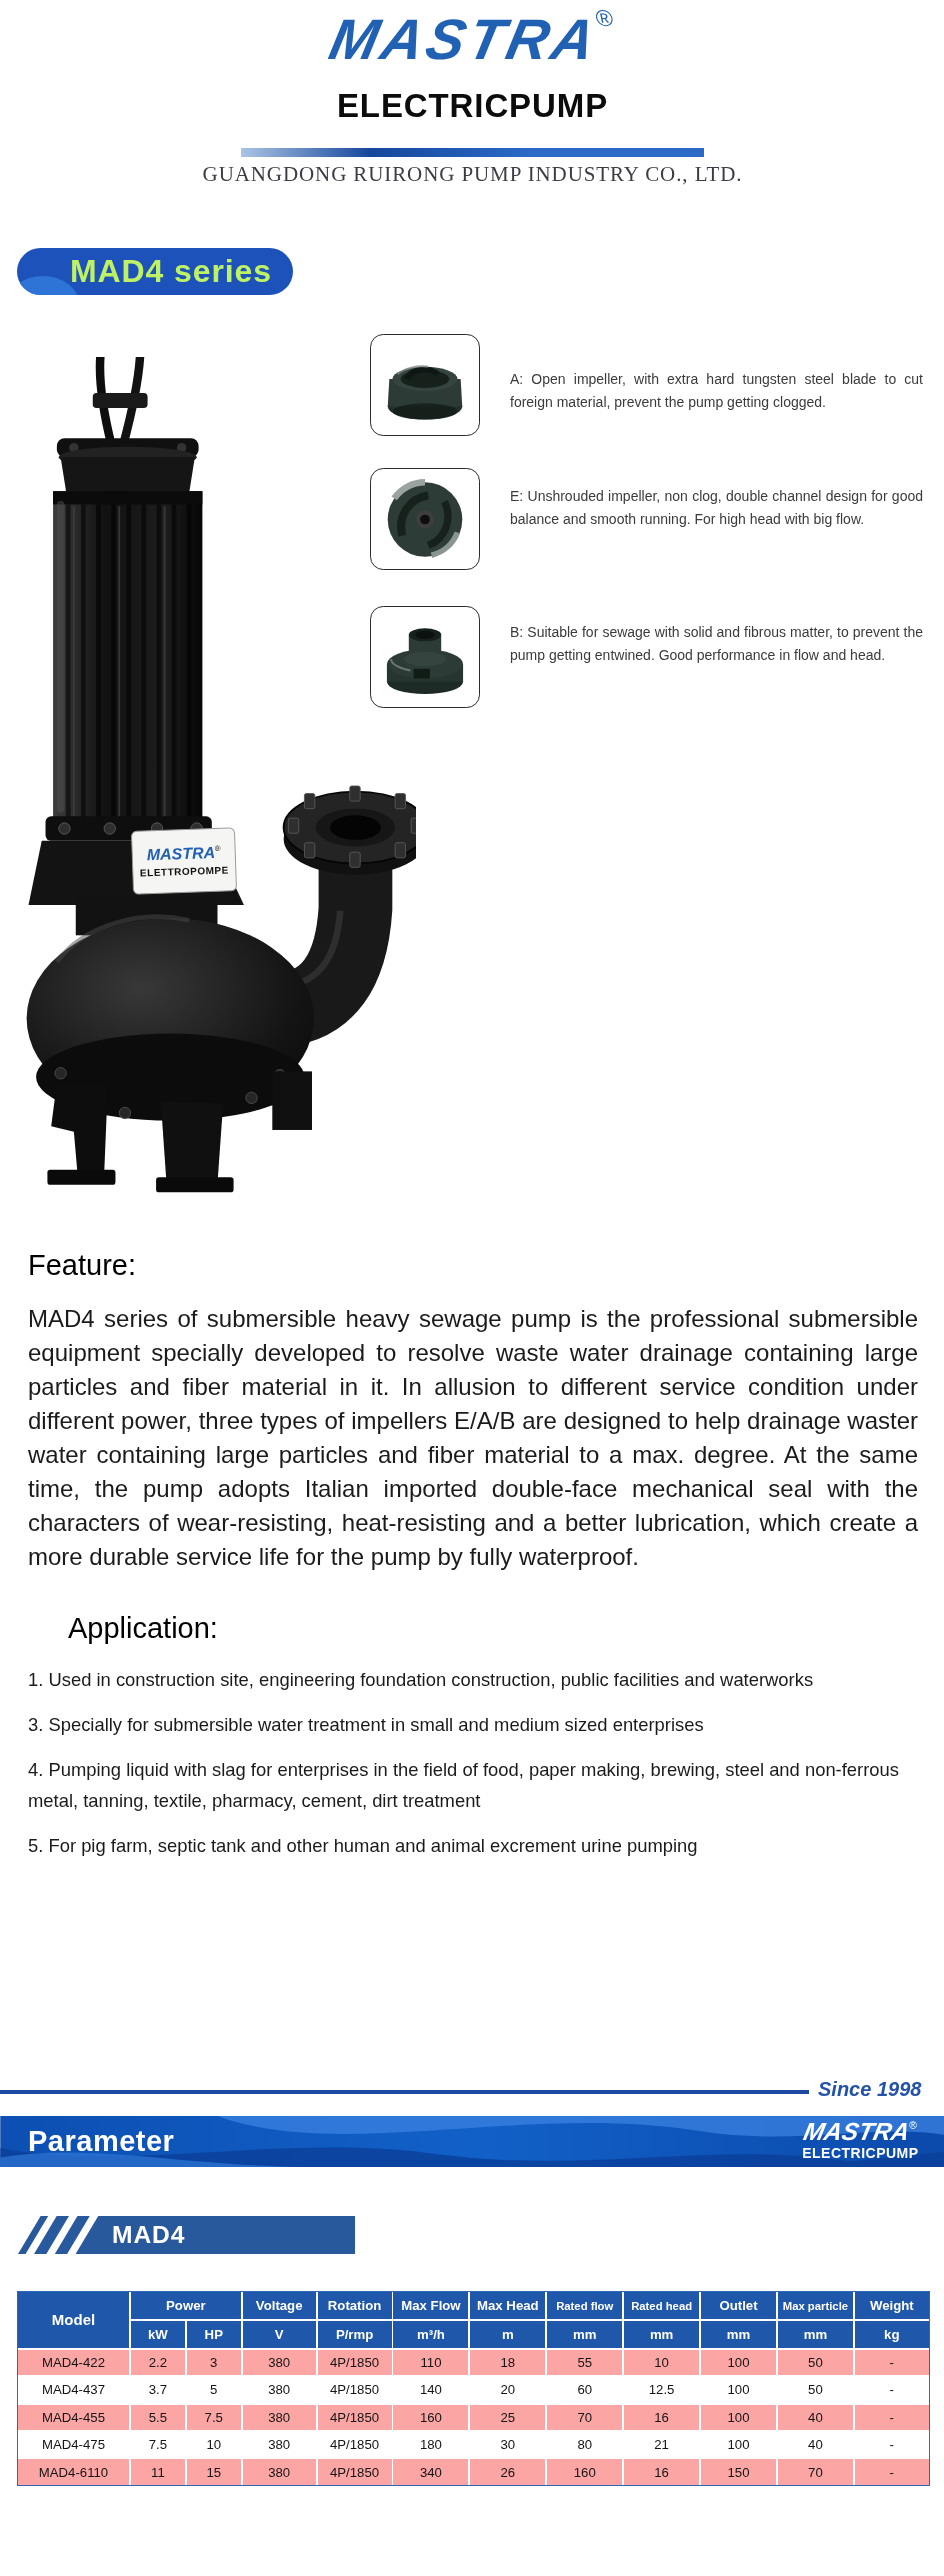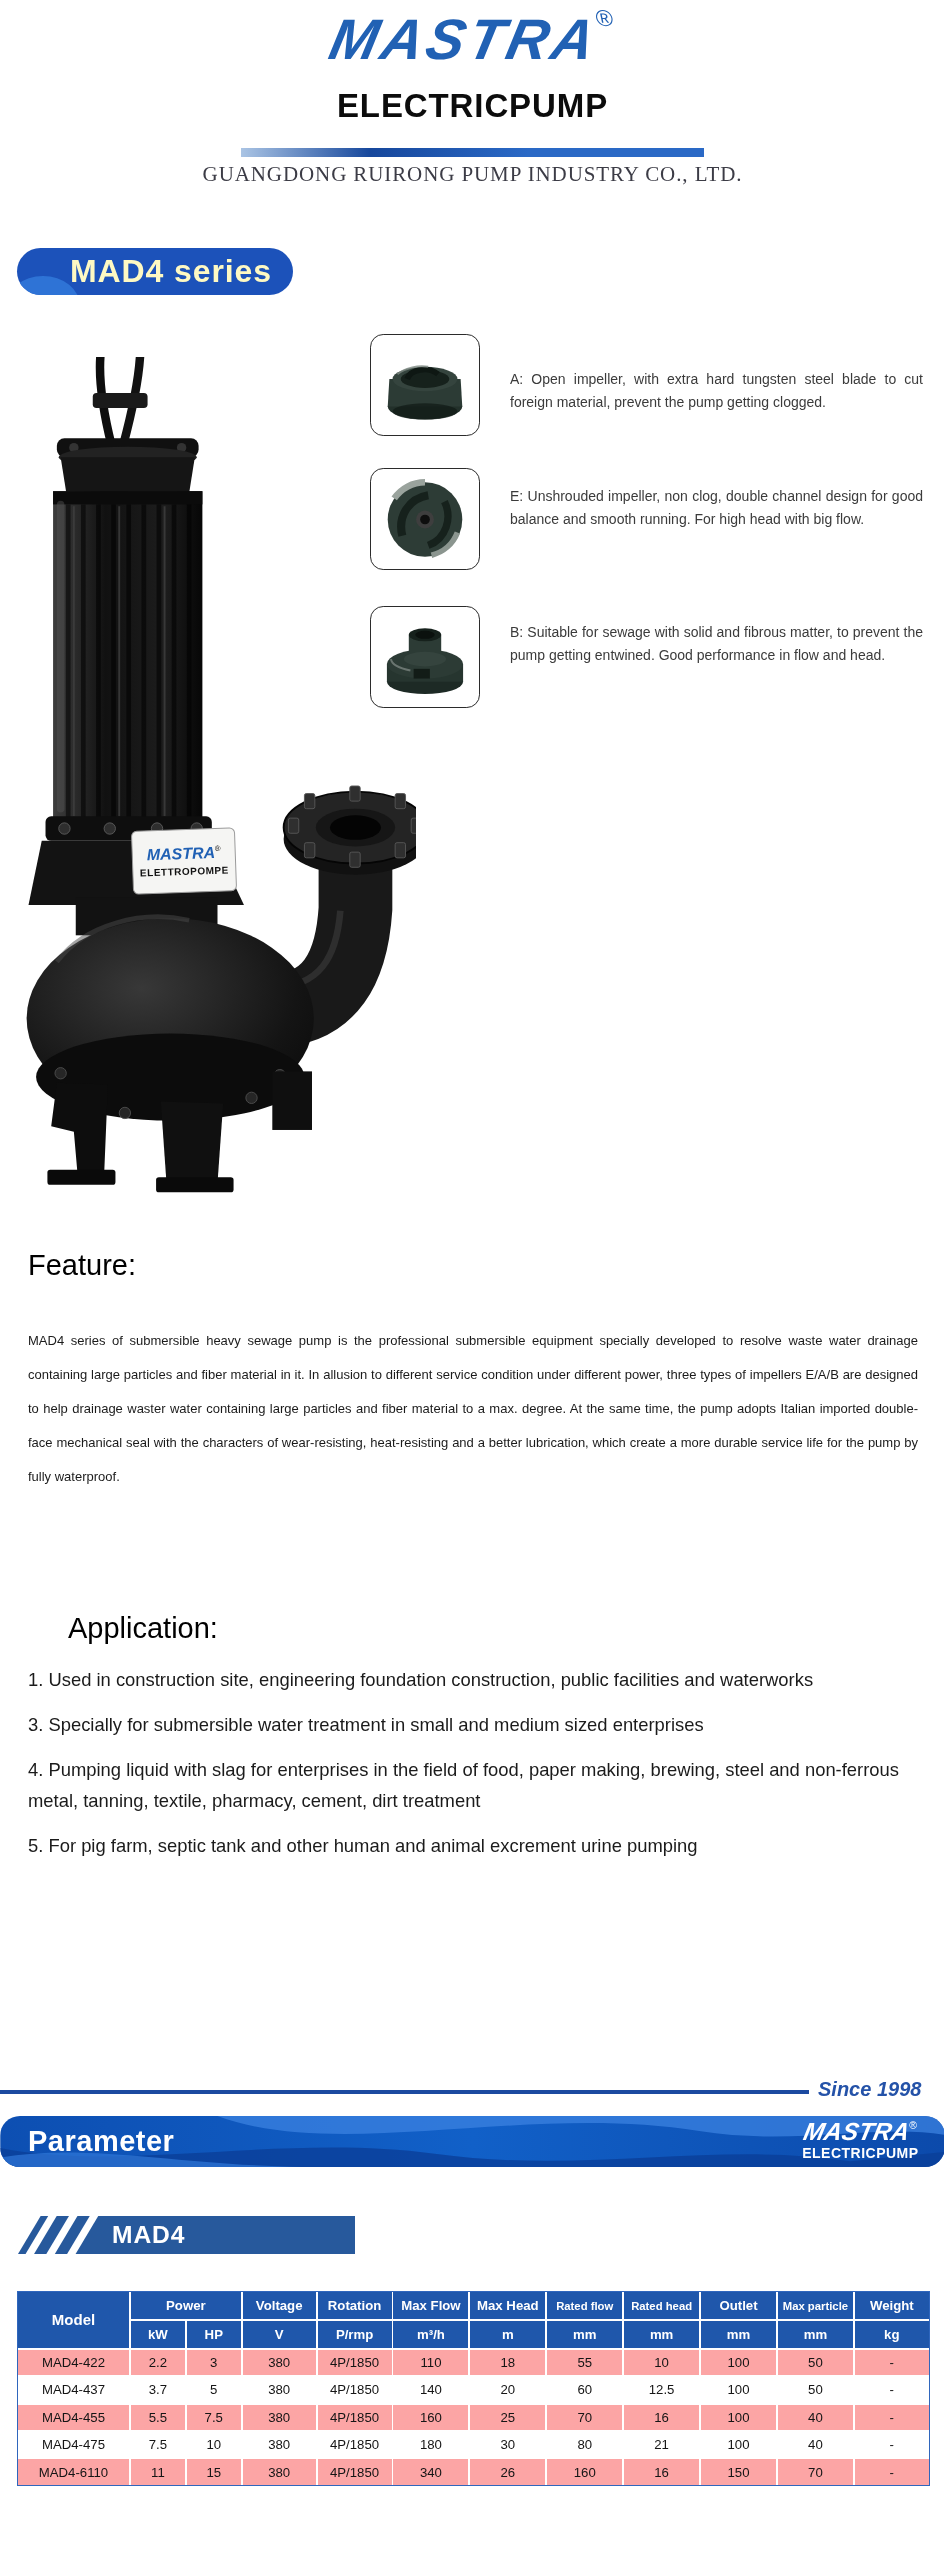--- a/index.html
+++ b/index.html
@@ -19,21 +19,21 @@
     background:linear-gradient(90deg,#aac4e4 0%,#16479c 28%,#2a69c6 62%,#2a69c6 100%); }
   .company { position:absolute; top:162px; left:0; width:945px; text-align:center;
     font-family:"Liberation Serif","DejaVu Serif",serif; font-size:21px; letter-spacing:0.9px; color:#3c3c46; }
 
   
   .badge { position:absolute; left:17px; top:248px; width:276px; height:47px; background:#1c52ba;
     border-radius:24.6px; overflow:hidden; }
   .badge .deco { position:absolute; left:-11.3px; top:28px; width:74px; height:60px;
     border-radius:50%; background:#2e73d6; }
   .badge .txt { position:absolute; left:0; top:0; width:100%; height:100%; display:flex;
-    align-items:center; justify-content:center; padding-left:32px; color:#fef9c3;
+    align-items:center; justify-content:center; padding-left:32px; color:#bef264;
     font-size:32px; font-weight:700; letter-spacing:0.9px; }
 
   
   .imp-card { position:absolute; left:370px; width:110px; height:102px; background:#fff;
     border:1.9px solid #2b2b2b; border-radius:13.2px; display:flex; align-items:center; justify-content:center; }
   .imp-a { top:334px; } .imp-e { top:468px; } .imp-b { top:606px; }
   .imp-cap { position:absolute; left:510px; width:413px; font-size:14px; line-height:23px;
     color:#3b3b3b; text-align:justify; }
   .cap-a { top:368px; } .cap-e { top:485px; } .cap-b { top:621px; }
 
@@ -43,33 +43,33 @@
     border:0.9px solid #9a9a9a; border-radius:5.7px; transform:rotate(-2deg); z-index:3;
     display:flex; flex-direction:column; align-items:center; justify-content:center; }
   .pump-label .pl-brand { font-style:italic; font-weight:900; font-size:16px; color:#2161b4;
     transform:skewX(-12deg); line-height:1.1; }
   .pump-label .pl-reg { font-size:7.6px; vertical-align:top; }
   .pump-label .pl-sub { font-size:10px; font-weight:800; letter-spacing:0.5px; color:#111; margin-top:2.8px; }
 
   
   .sec-head { position:absolute; left:28px; font-size:29px; font-weight:400; color:#000; }
   .feature-head { top:1249px; }
-  .feature-body { position:absolute; left:28px; top:1302px; width:890px; font-size:13px;
-    line-height:34px; color:#1b1b1b; text-align:justify;margin-top:22px; }
+  .feature-body { position:absolute; left:28px; top:1302px; width:890px; font-size:24px;
+    line-height:34px; color:#1b1b1b; text-align:justify; }
   .app-head { top:1612px;margin-left:40px; }
   .app-list { position:absolute; left:28px; top:1664px; width:890px; }
   .app-item { font-size:18.4px; line-height:31px; color:#1b1b1b; margin-bottom:14px; }
 
   
   .since-line { position:absolute; left:0; top:2090px; width:809px; height:3.8px; background:#1c4aa0; }
   .since-txt { position:absolute; left:818px; top:2078px; width:123px; font-size:20px; font-weight:700;
     font-style:italic; color:#2452a8; }
 
   
-  .param-banner { position:absolute; left:0; top:2116px; width:945px; height:51px; overflow:hidden;border-radius:20px; }
+  .param-banner { position:absolute; left:0; top:2116px; width:945px; height:51px; overflow:hidden; }
   .param-banner svg { position:absolute; left:0; top:0; }
   .param-title { position:absolute; left:28px; top:0; height:51px; display:flex; align-items:center;
     color:#fff; font-size:29px; font-weight:700; letter-spacing:0.5px; z-index:2; }
   .param-logo { position:absolute; right:26.4px; top:3.8px; text-align:center; z-index:2; color:#fff; }
   .param-logo .pb-brand { font-style:italic; font-weight:900; font-size:24.6px; transform:skewX(-12deg);
     display:inline-block; line-height:1; }
   .param-logo .pb-reg { font-size:10.4px; vertical-align:top; }
   .param-logo .pb-word { font-size:14px; font-weight:800; letter-spacing:0.5px; margin-top:0.9px; }
 
   

